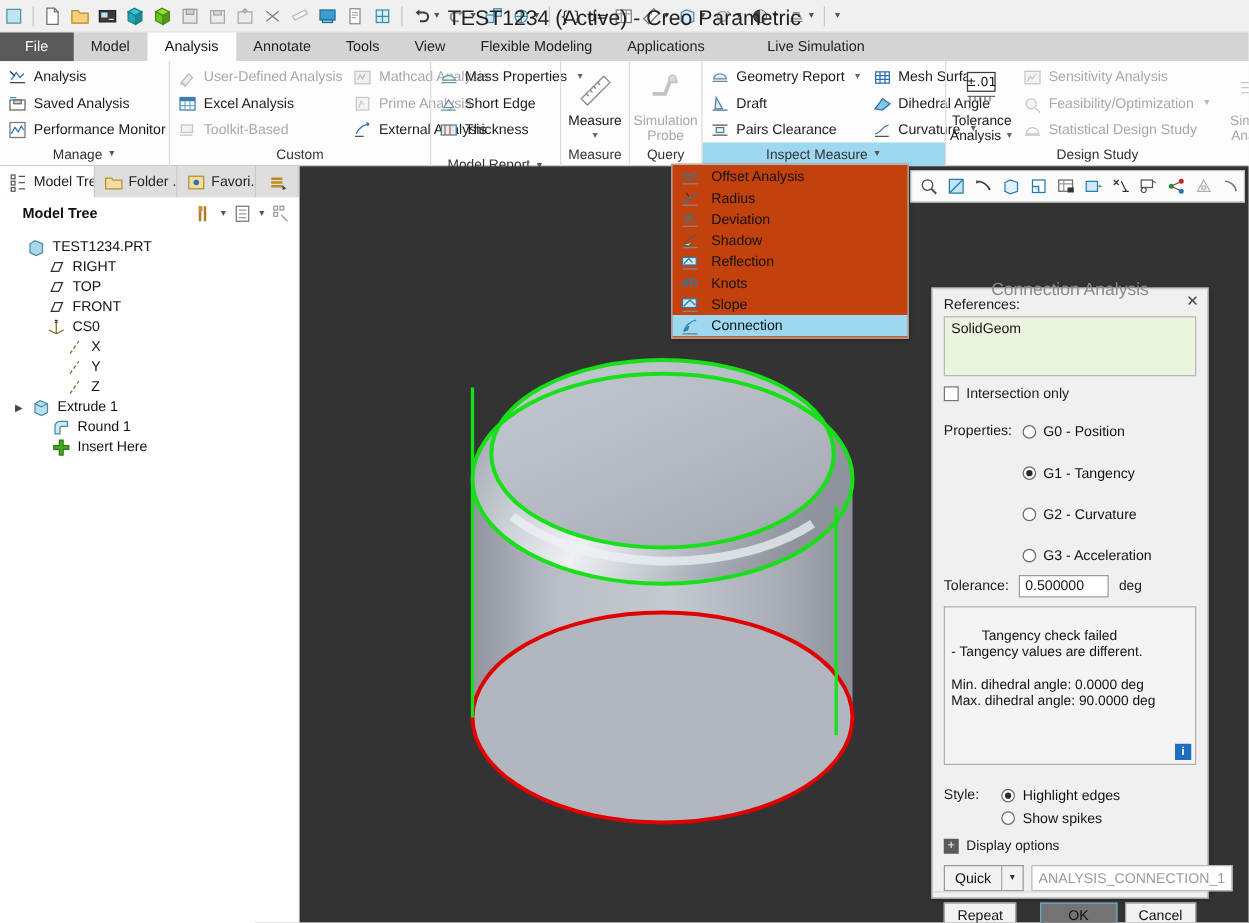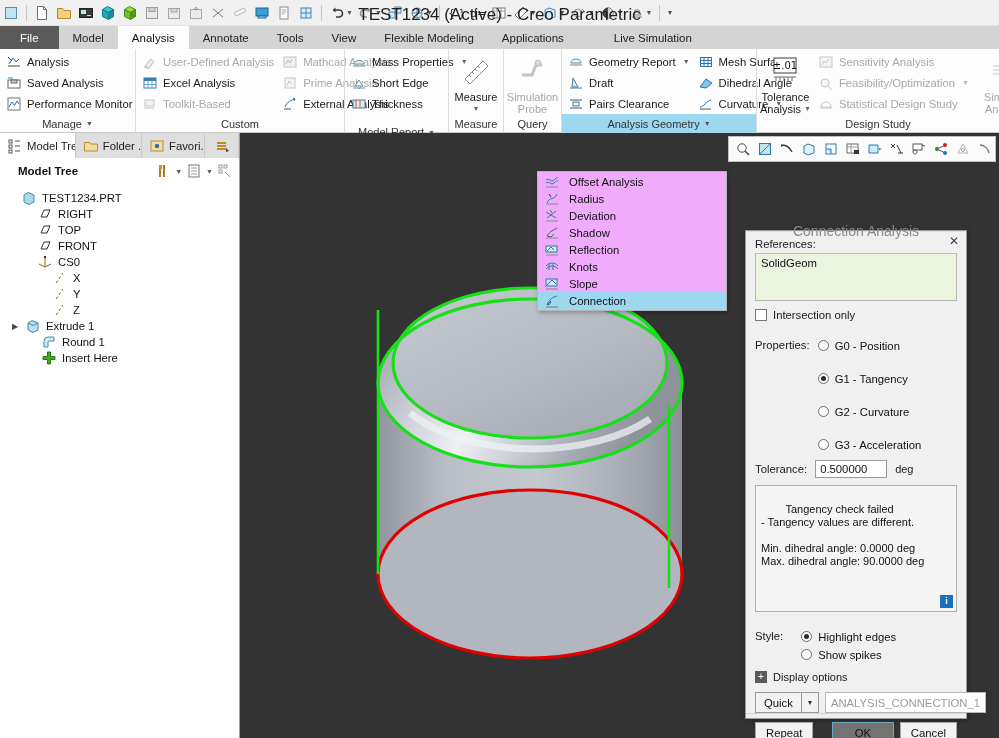--- a/index.html
+++ b/index.html
@@ -114,24 +114,23 @@
   .gtb {
     position: absolute; left: 488px; top: 3px; width: 268px; height: 26px;
     background: #fbfbfb; border: 1px solid #c2c2c2;
     display: flex; align-items: center; padding: 0 3px; gap: 1px;
   }
   .gtb-icon { width: 21px; height: 21px; display: flex; align-items: center; justify-content: center; flex:none;}
 
   
   .ddmenu {
     position: absolute; left: 537px; top: 131px; width: 190px;
-    background: #f0abfc; border: 1px solid #b5b5b5; z-index: 40;
+    background: #c2410c; border: 1px solid #b5b5b5; z-index: 40;
     padding: 1px 0;
     box-shadow: 1px 2px 4px rgba(0,0,0,0.25);
-    margin-top: 40px;
   }
   .ddrow {
     display: flex; align-items: center; gap: 9px; height: 17px;
     padding: 0 6px; font-size: 11.3px; color: #111;
   }
   .ddrow.sel { background: #9ed7f0; }
 
   
   .dialog {
     position: absolute; left: 745px; top: 230px; width: 222px; height: 489px;
@@ -645,21 +644,21 @@
                   <path d="M2 11c4 0 6-6 11-7" fill="none" stroke="#2a6fb0"></path>
                   <path d="M2 13h11" stroke="#555"></path>
                 </svg>
               </span>
             <span>Curvature</span>
             <span class="dd">▼</span>
           </div>
         </div>
       </div>
       <div class="rgroup-label">
-        <span>Analysis Geometry</span>
+        <span>Inspect Measure</span>
         <span class="dd">▼</span>
       </div>
     </div>
 
     <div class="rgroup" style="width:243px;">
       <div class="rgroup-body">
         <div class="bigbtn" style="width:60px;">
           <div class="bi">
             <svg width="36" height="34" viewBox="0 0 36 34">
                 <rect x="7" y="3" width="22" height="15" fill="#fff" stroke="#3a3a3a"></rect>

